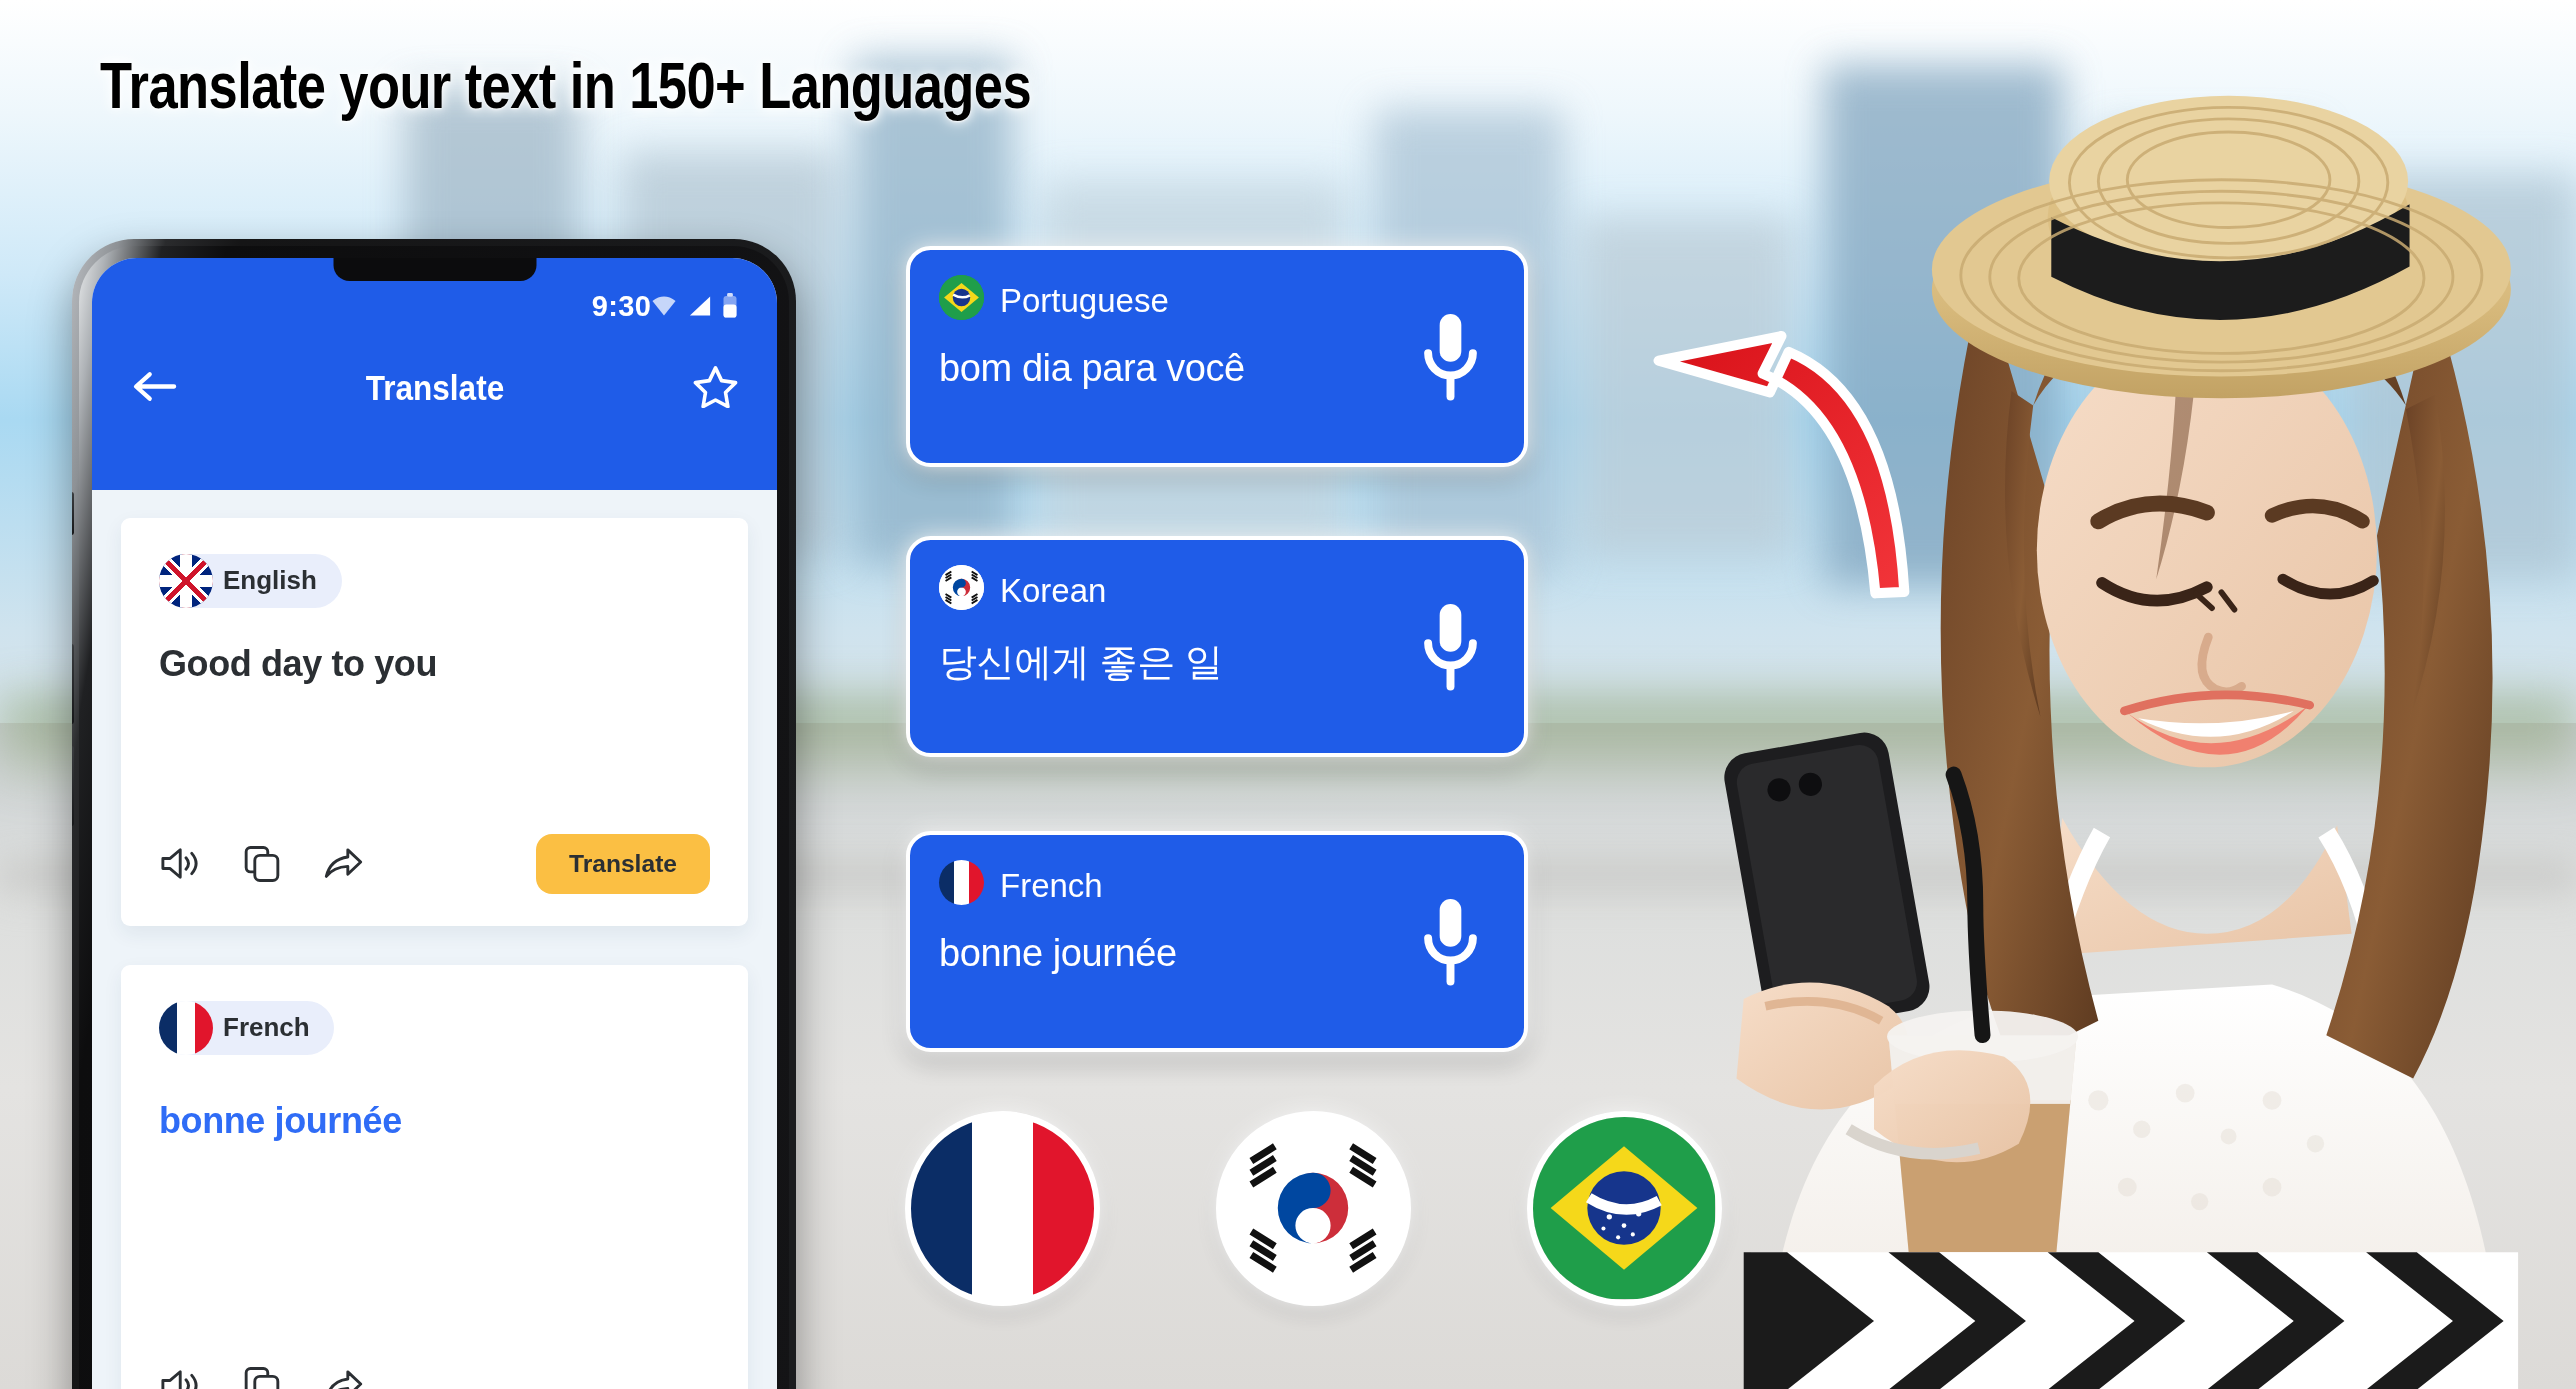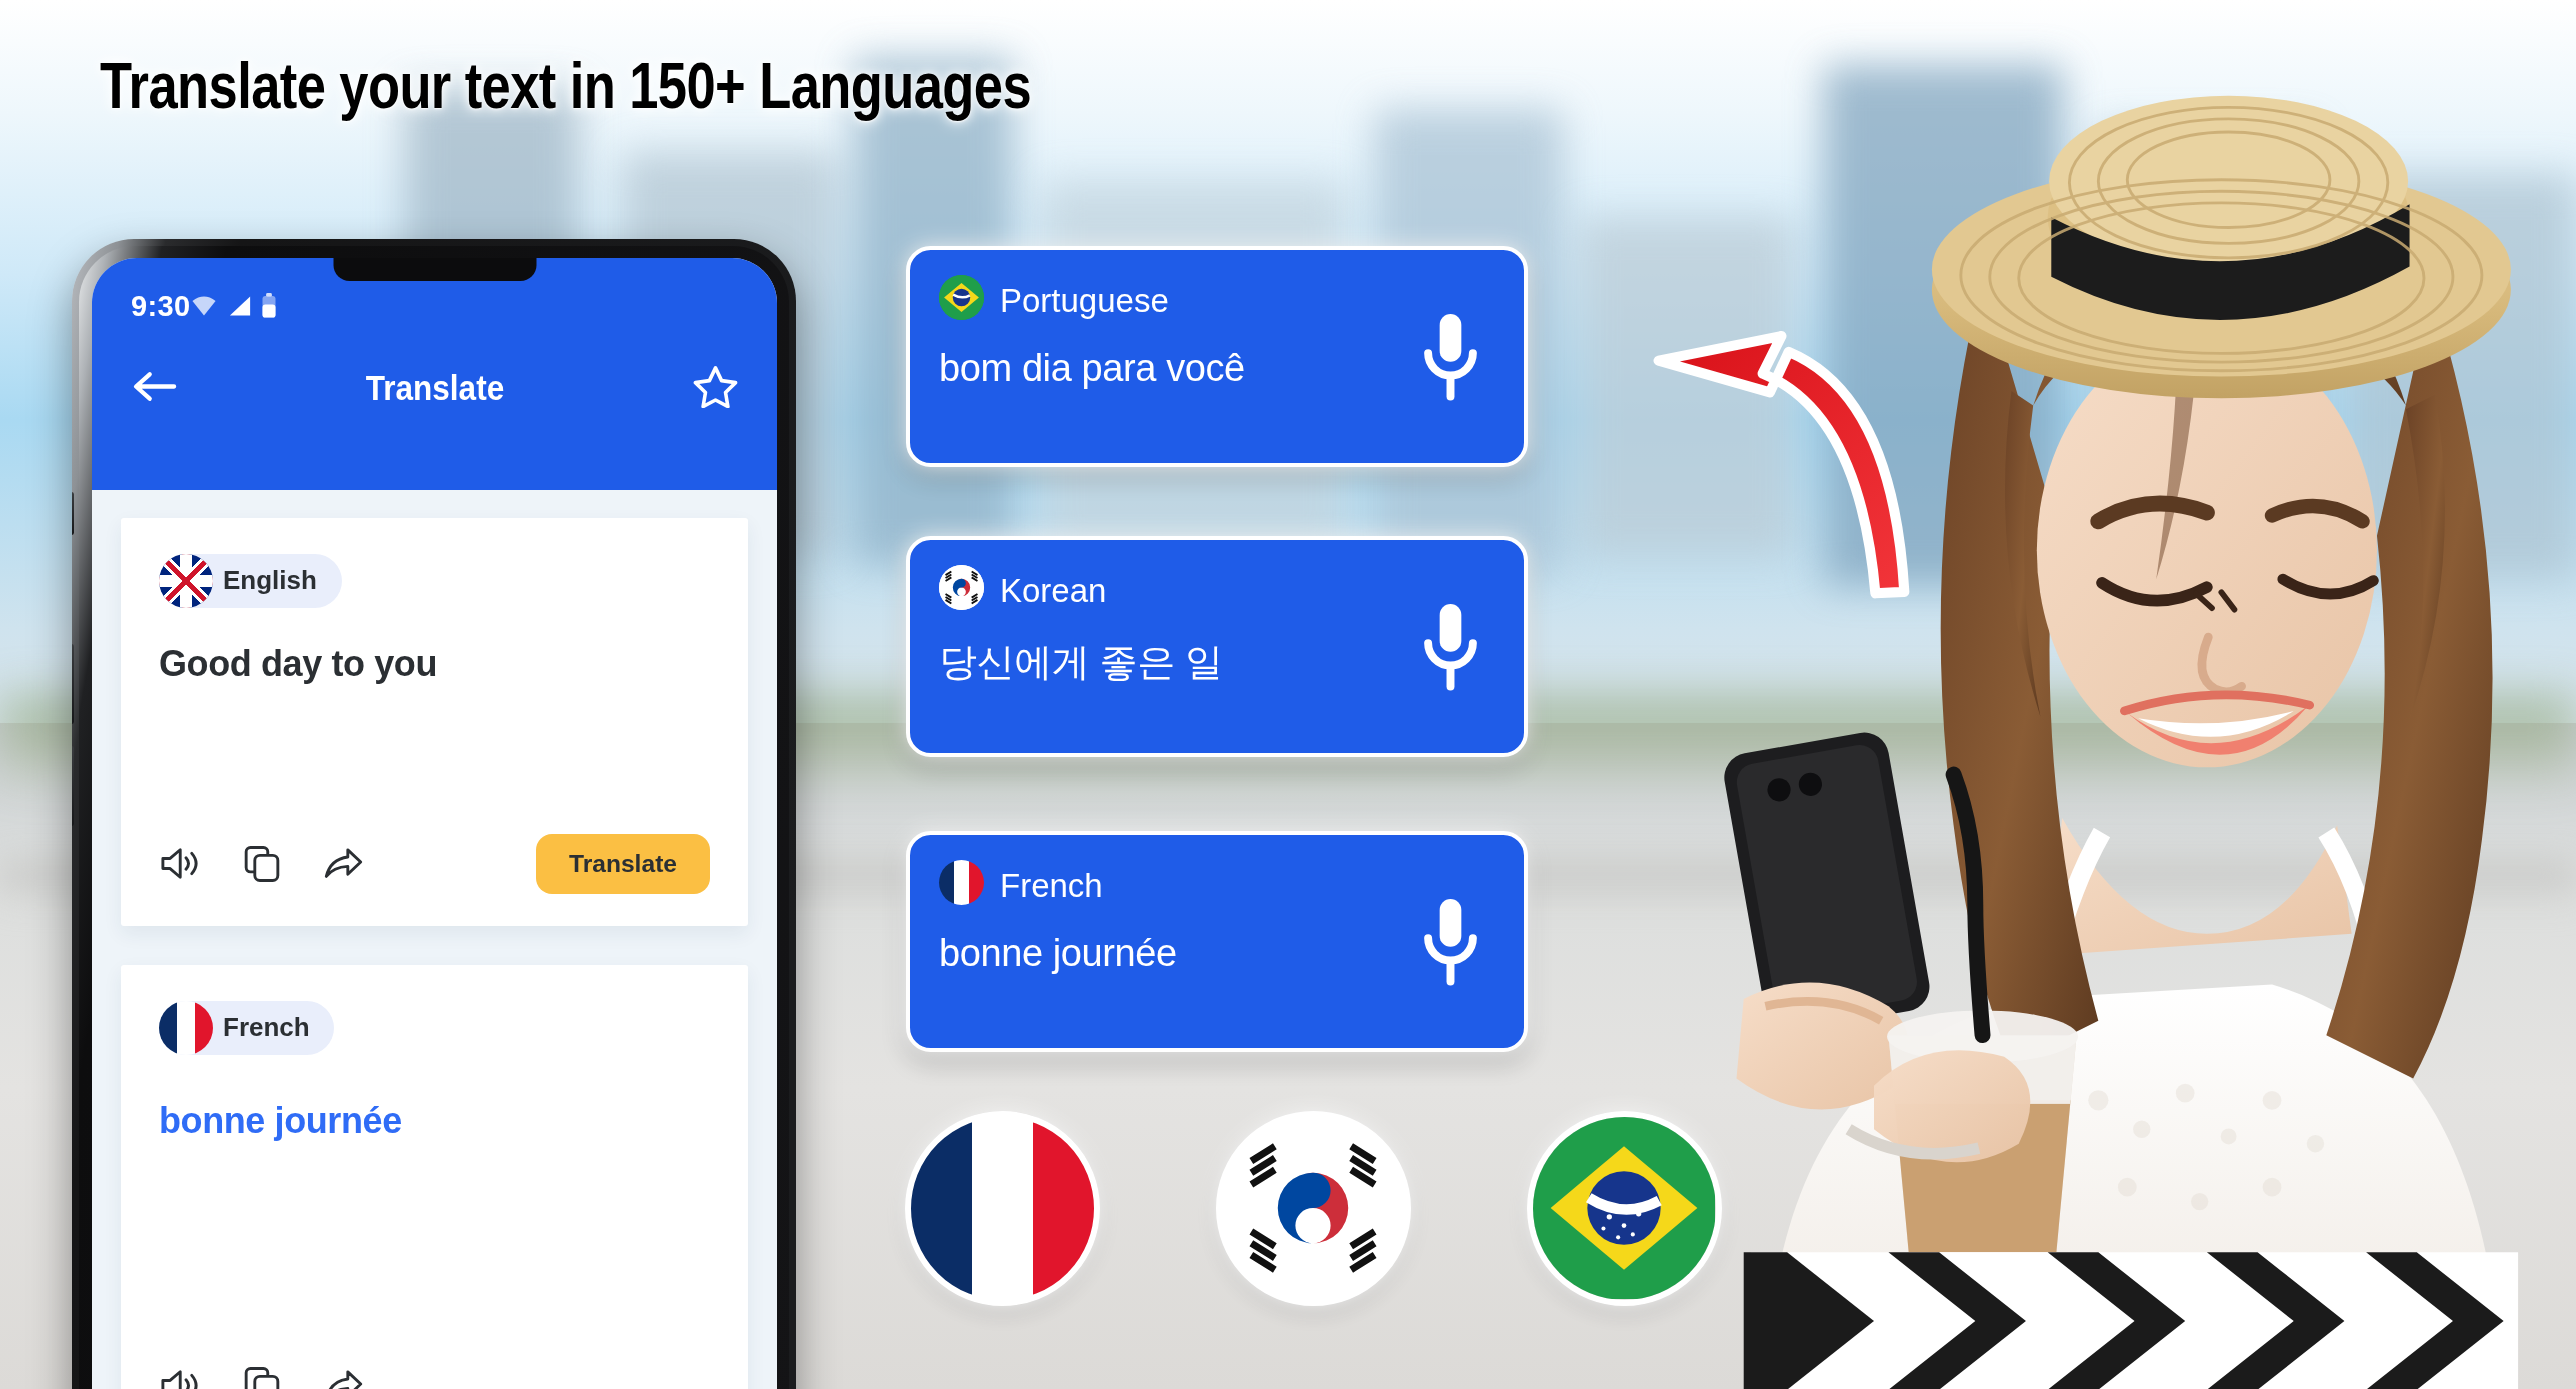--- a/index.html
+++ b/index.html
@@ -66,32 +66,32 @@
   .vol-2{top:405px;height:80px;}
   .vol-3{top:507px;height:80px;}
 
   .notch{
     position:absolute;left:50%;top:-1.4px;transform:translateX(-50%);
     width:203px;height:24.6px;background:#0c0c0d;border-radius:0 0 16px 16px;z-index:6;
   }
 
   
   .appbar{background:#1f5ce8;padding:0;height:232px;position:relative;}
-  .statusbar{display:flex;align-items:center;justify-content:flex-start;
+  .statusbar{display:flex;align-items:center;justify-content:flex-end;
     padding:32px 39px 0 39px;color:#fff;}
   .clock{font-size:29px;font-weight:600;letter-spacing:0.4px;}
   .status-icons{display:flex;align-items:center;gap:10px;}
   .titlerow{display:flex;align-items:center;justify-content:space-between;
     padding:42px 39px 0 39px;}
   .apptitle{color:#fff;font-size:35px;font-weight:bold;flex:1;text-align:center;
     transform:scaleX(.9);}
 
   
   .screen-body{padding:27.5px 29px;display:flex;flex-direction:column;gap:39px;}
-  .tcard{background:#fff;border-radius:3px;padding:36px 38px 32px 38px;
+  .tcard{background:#fff;border-radius:9px;padding:36px 38px 32px 38px;
     box-shadow:0 7.2px 19px rgba(25,50,90,.07);}
   .card1{min-height:340px;display:flex;flex-direction:column;}
   .card2{min-height:405px;display:flex;flex-direction:column;}
   .langchip{display:inline-flex;align-items:center;background:#e9eefb;
     border-radius:723px;padding:0 24.6px 0 0;align-self:flex-start;height:54px;}
   .flagcircle{width:54px;height:54px;border-radius:50%;overflow:hidden;
     flex:0 0 54px;position:relative;margin-right:10px;}
   .langname{font-size:26px;font-weight:bold;color:#2b2f33;}
   .srctext{font-size:36px;font-weight:bold;color:#2b2f33;margin-top:35px;letter-spacing:-0.4px;}
   .outtext{font-size:36px;font-weight:bold;color:#2f6cf6;margin-top:45px;letter-spacing:-0.4px;}

